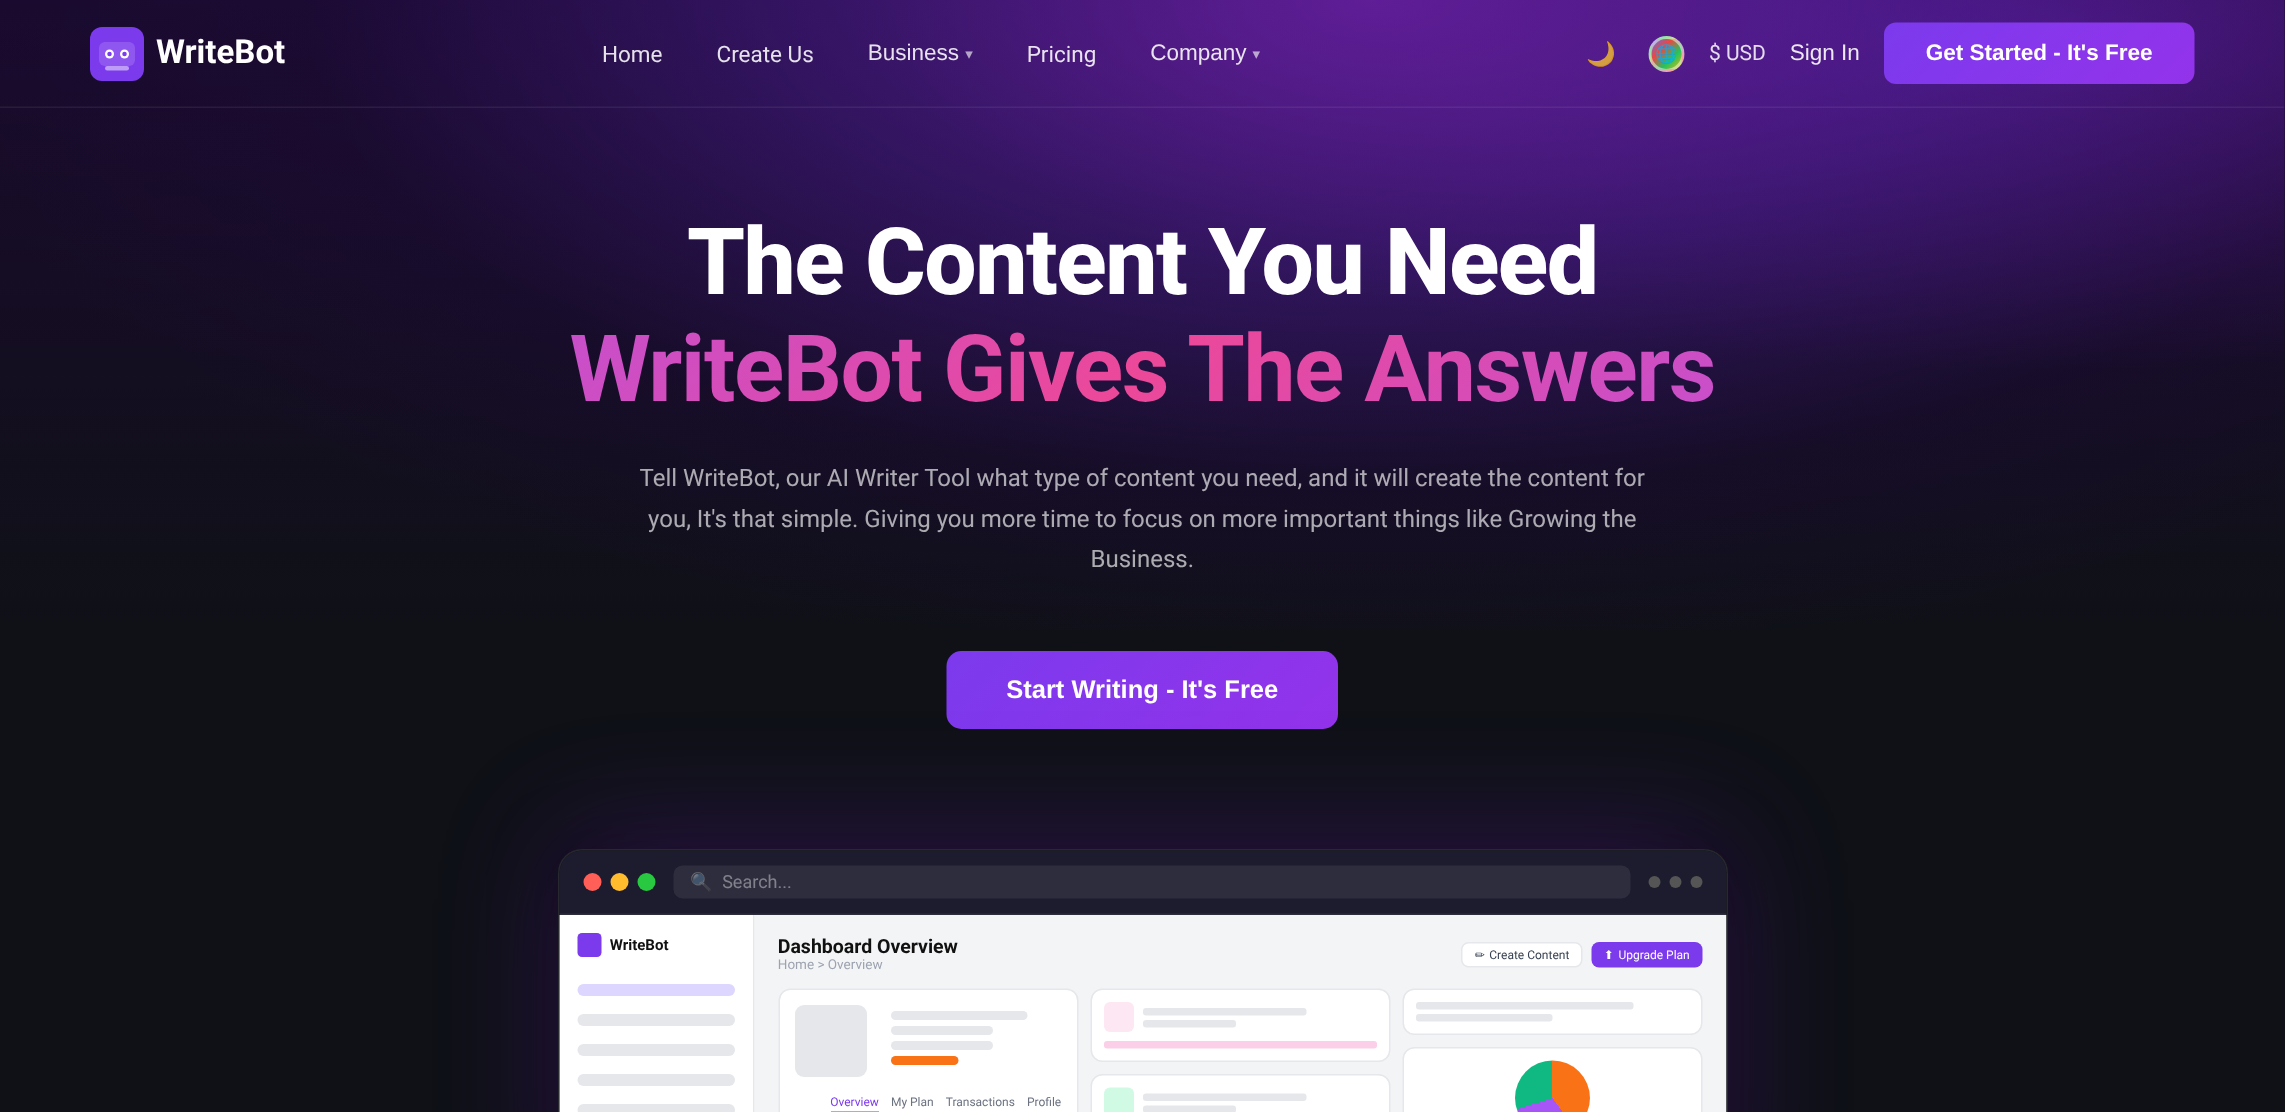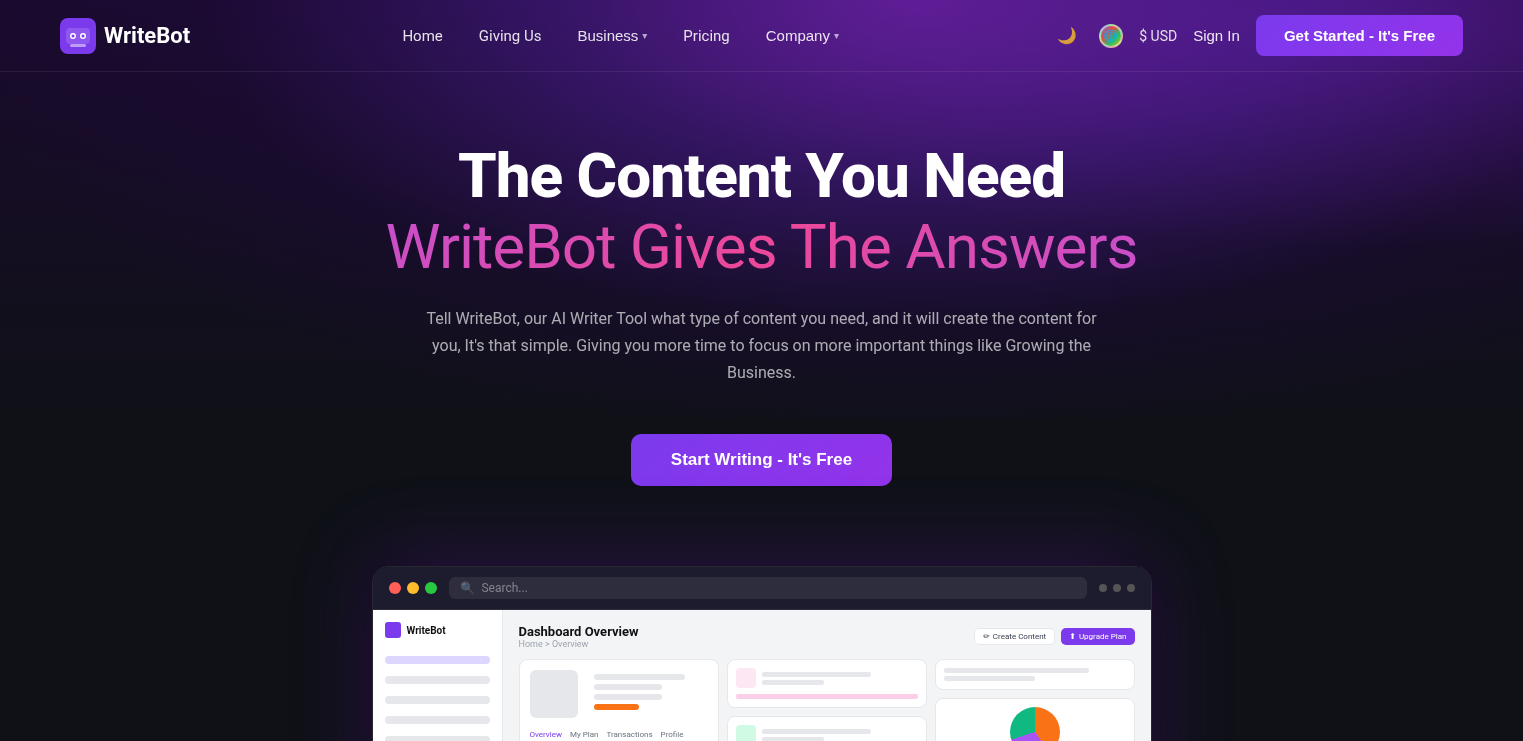--- a/index.html
+++ b/index.html
@@ -140,21 +140,21 @@
     .hero-title-line1 {
       font-size: 62px;
       font-weight: 800;
       color: #fff;
       line-height: 1.1;
       letter-spacing: -1px;
     }
 
     .hero-title-line2 {
       font-size: 62px;
-      font-weight: 400;
+      font-weight: 700;
       background: linear-gradient(135deg, #a855f7, #ec4899, #a855f7);
       -webkit-background-clip: text;
       -webkit-text-fill-color: transparent;
       background-clip: text;
       line-height: 1.2;
       letter-spacing: -1px;
     }
 
     .hero-subtitle {
       margin-top: 20px;
@@ -482,21 +482,21 @@
       <rect x="10" y="26" width="16" height="3" rx="1.5" fill="#fff" opacity="0.5"></rect>
     </svg>
     <span class="logo-text">WriteBot</span>
   </a>
 
   <ul class="nav-links">
     <li>
       <a href="#">Home</a>
     </li>
     <li>
-      <a href="#">Giving Us</a>
+      <a href="#">Create Us</a>
     </li>
     <li>
       <button>
         <span>Business</span>
         <span class="chevron">▾</span>
       </button>
     </li>
     <li>
       <a href="#">Pricing</a>
     </li>
@@ -589,21 +589,21 @@
         <div class="dash-card dash-card-main">
           <div style="display:flex;gap:8px;">
             <div class="card-image-placeholder"></div>
             <div class="card-lines" style="flex:1;">
               <div class="card-line medium"></div>
               <div class="card-line short"></div>
               <div class="card-line short"></div>
               <div class="card-line orange"></div>
             </div>
           </div>
-          <div class="dash-tabs-row" style="margin-top:10px;">
+          <div class="dash-tabs-row" style="margin-top:10px;margin-left:24px;">
             <span class="dash-tab active">Overview</span>
             <span class="dash-tab">My Plan</span>
             <span class="dash-tab">Transactions</span>
             <span class="dash-tab">Profile</span>
           </div>
           <div style="background:#bfdbfe;border-radius:8px;height:60px;display:flex;align-items:center;justify-content:center;">
             
           </div>
         </div>
 

